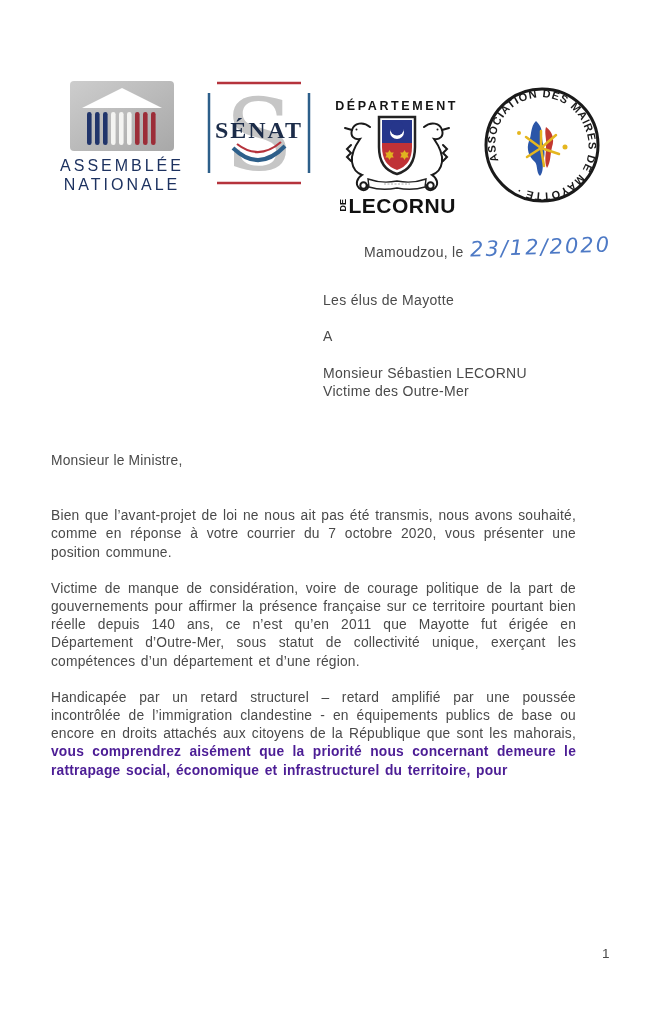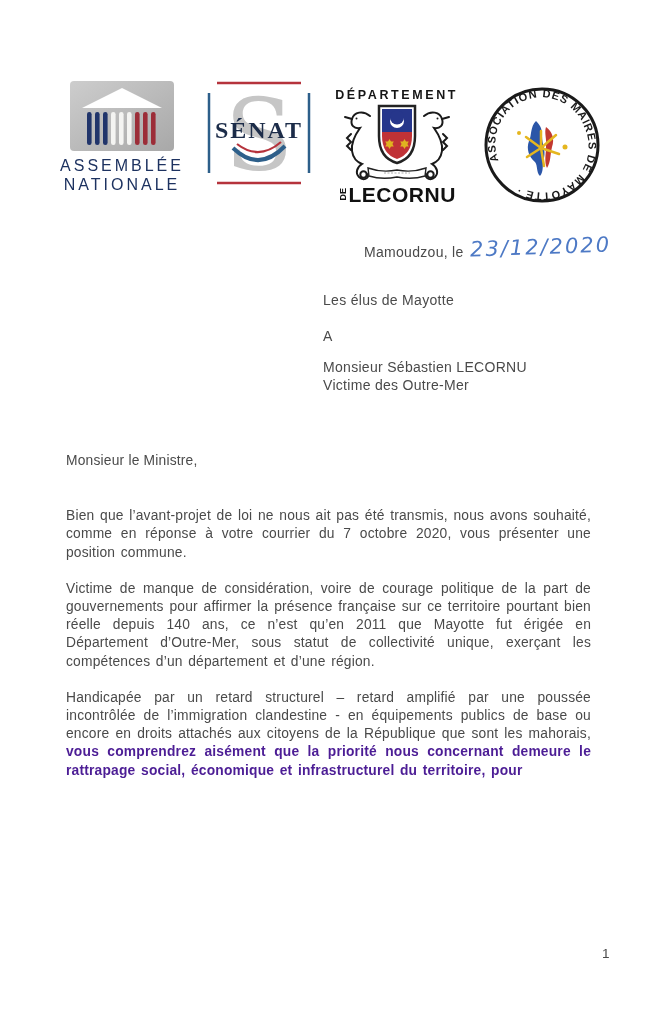--- a/index.html
+++ b/index.html
@@ -7,41 +7,41 @@
         font-family:"Liberation Sans",sans-serif;color:#4a4a4a;overflow:hidden;}
 
   
   .logos{position:absolute;top:77px;left:60px;width:542px;display:flex;
          justify-content:space-between;align-items:flex-start;}
   .logo{display:flex;flex-direction:column;align-items:center;}
   .logo-an{width:124px;margin-top:4px;}
   .an-text{margin-top:5px;color:#1d3260;font-size:16px;letter-spacing:3px;
            line-height:19px;text-align:center;white-space:nowrap;}
   .logo-senat{width:104px;margin-top:3px;}
-  .logo-mayotte{width:124px;margin-top:11px;}
+  .logo-mayotte{width:124px;margin-top:22px;}
   .dep-label{font-size:12.5px;font-weight:700;color:#151515;letter-spacing:2.6px;white-space:nowrap;}
   .mayotte-name{display:flex;align-items:center;margin-top:1px;color:#111;}
   .de-small{display:inline-block;transform:rotate(-90deg);font-size:9px;font-weight:700;width:11px;}
   .mayotte-big{font-size:21px;font-weight:700;letter-spacing:0.5px;}
   .logo-amm{width:120px;}
 
   
   .dateline{position:absolute;top:238px;left:364px;display:flex;align-items:baseline;gap:6px;}
   .date-printed{font-size:14px;color:#4a4a4a;letter-spacing:0.3px;}
   .date-hand{font-size:21px;color:#4d79c5;font-style:italic;letter-spacing:2px;
              transform:rotate(-2deg);font-family:"DejaVu Sans",sans-serif;position:relative;top:-3px;}
 
   
   .recipient{position:absolute;top:291px;left:323px;font-size:14px;color:#4a4a4a;letter-spacing:0.3px;}
   .r-line{line-height:18px;}
   .gap-a{margin-top:18px;}
-  .gap-b{margin-top:13px;}
+  .gap-b{margin-top:19px;}
 
   
-  .body-text{position:absolute;top:452px;left:66px;width:525px;font-size:13.8px;
+  .body-text{position:absolute;top:452px;left:51px;width:525px;font-size:13.8px;
              line-height:18.2px;color:#4a4a4a;letter-spacing:0.2px;}
   .salutation{margin:0 0 37px 0;}
   .para{margin:0 0 18px 0;text-align:justify;word-spacing:1.5px;}
   .para strong{font-weight:700;color:#4c1d95;}
 
   .pagenum{position:absolute;top:946px;left:602px;font-size:13.5px;color:#4a4a4a;}
 </style>
 </head>
 <body>
 

